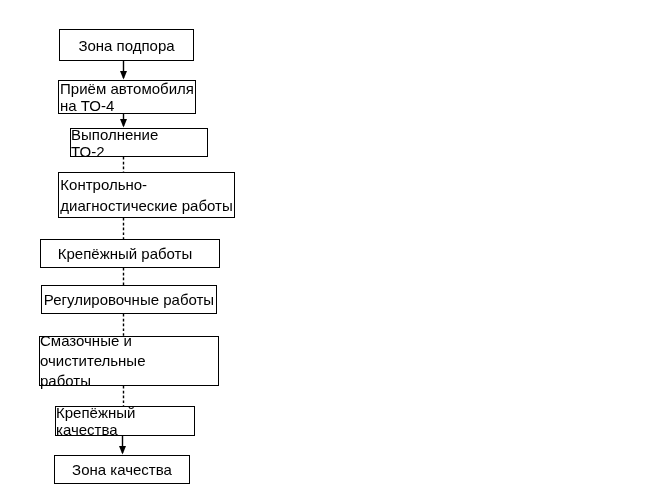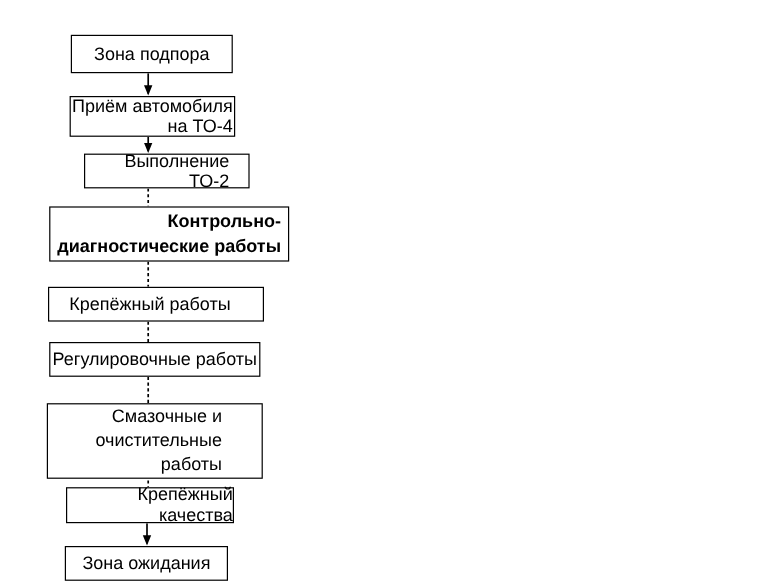--- a/index.html
+++ b/index.html
@@ -19,33 +19,33 @@
   }
   .node {
     position: absolute;
     box-sizing: border-box;
     border: 1.5px solid #000000;
     background: #ffffff;
     color: #000000;
     display: flex;
     align-items: center;
     justify-content: center;
-    text-align: right;
+    text-align: left;
     font-size: 15px;
     line-height: 17px;
     white-space: pre-line;
   }
   
   .n1 { left: 59px;  top: 29px;  width: 135px; height: 32px; }
   .n2 { left: 58px;  top: 80px;  width: 138px; height: 34px; }
   .n3 { left: 58px;  top: 128px; width: 138px; height: 29px; padding-right: 16px; margin-left: 12px; }
-  .n4 { left: 41px;  top: 172px; width: 200px; height: 46px; line-height: 21px; font-weight: bold; }
+  .n4 { left: 58px;  top: 172px; width: 177px; height: 46px; line-height: 21px; }
   .n5 { left: 40px;  top: 239px; width: 180px; height: 29px; padding-right: 10px; }
   .n6 { left: 41px;  top: 285px; width: 176px; height: 29px; }
-  .n7 { left: 39px;  top: 336px; width: 180px; height: 63px; line-height: 20px; padding-right: 33px; }
+  .n7 { left: 39px;  top: 336px; width: 180px; height: 50px; line-height: 20px; padding-right: 33px; }
   .n8 { left: 55px;  top: 406px; width: 140px; height: 30px; }
   .n9 { left: 54px;  top: 455px; width: 136px; height: 29px; }
 
   .edge-solid  { stroke: #000000; stroke-width: 1.4; }
   .edge-dashed { stroke: #000000; stroke-width: 1.4; stroke-dasharray: 2.6 2.2; }
 </style>
 </head>
 <body>
 
 <div class="canvas">
@@ -78,15 +78,15 @@
 
   <div class="node n5">Крепёжный работы</div>
 
   <div class="node n6">Регулировочные работы</div>
 
   <div class="node n7">Смазочные и
 очистительные работы</div>
 
   <div class="node n8">Крепёжный качества</div>
 
-  <div class="node n9">Зона ожидания</div>
+  <div class="node n9">Зона качества</div>
 
 </div>
 
 </body></html>

